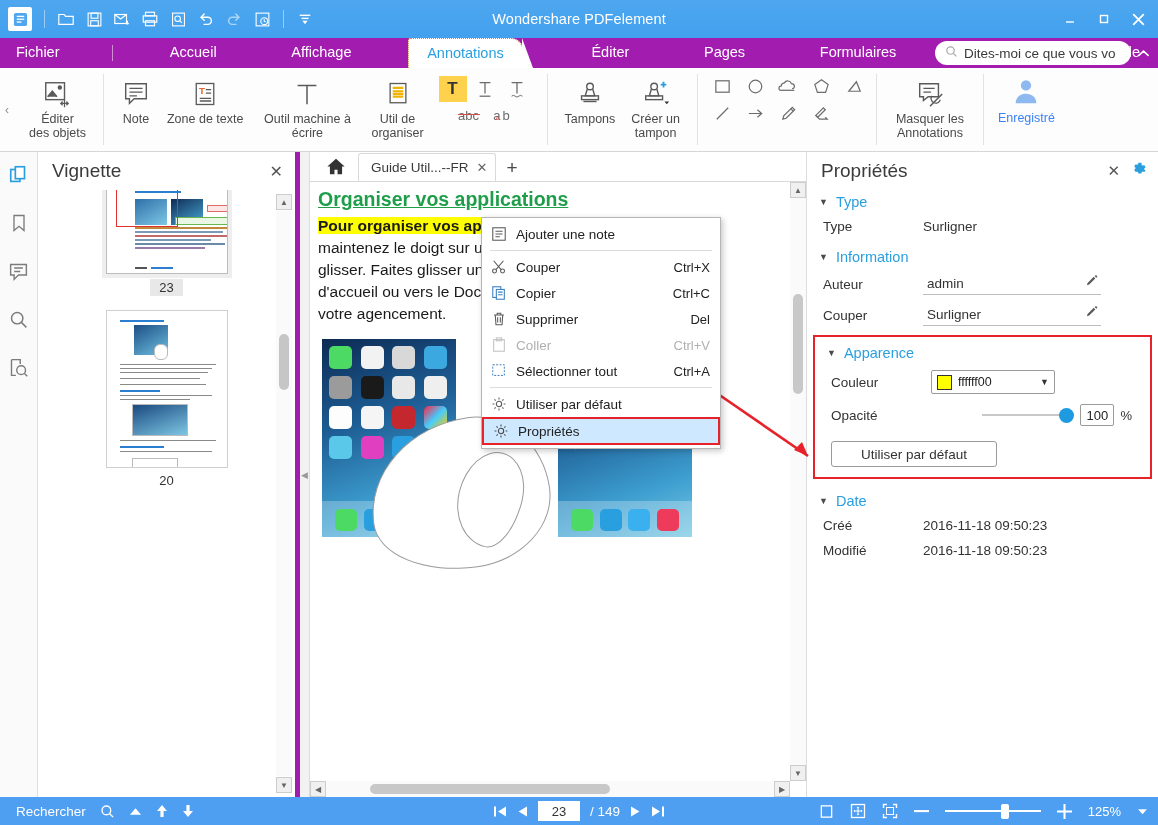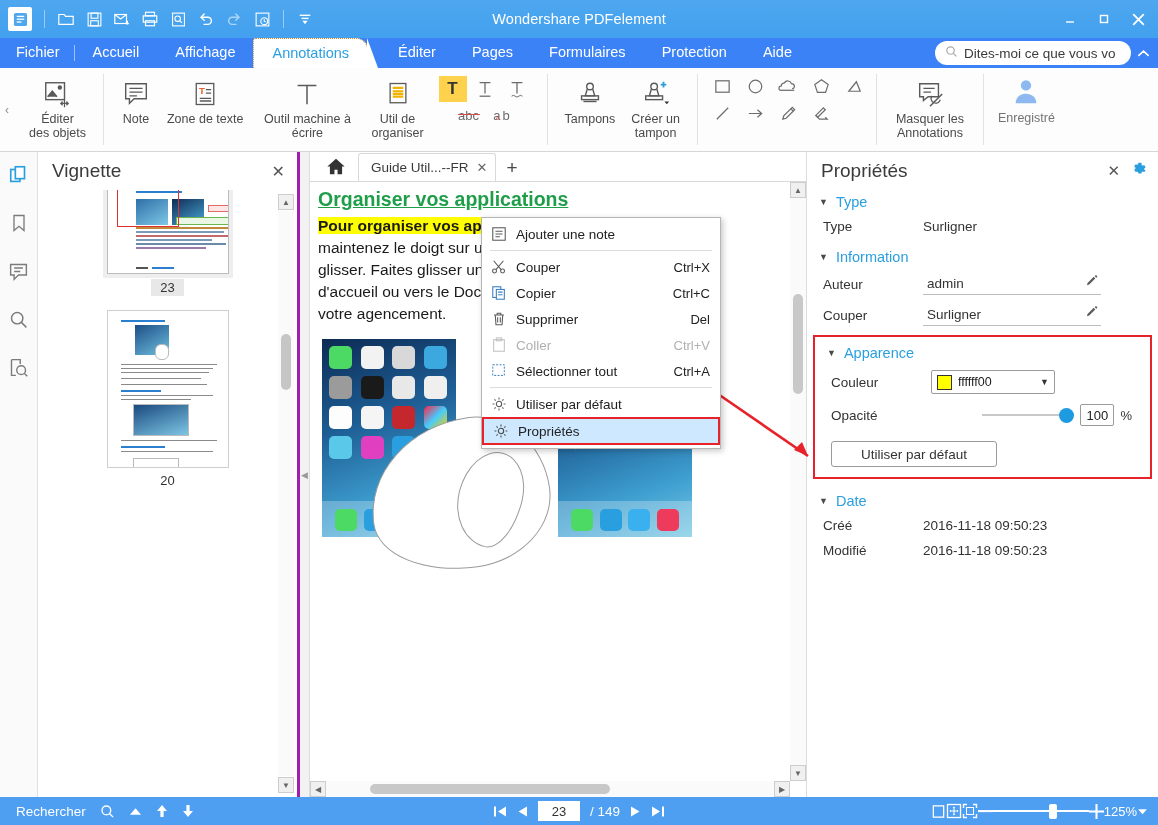--- a/index.html
+++ b/index.html
@@ -47,23 +47,24 @@
   }
   .wc {
     width: 32px; height: 30px; display: flex; align-items: center; justify-content: center;
     color: #fff; font-size: 15px;
   }
   .wc.close { font-size: 20px; font-weight: 300; }
 
   
   .ribbon-tabs {
     height: 30px; flex: 0 0 30px;
-    background: #3b82f6;
+    background: #a21caf;
     display: flex; align-items: flex-end;
     position: relative;
+    justify-content: space-between;
   }
   .rt {
     color: #ffffff; font-size: 14.5px;
     padding: 3px 18px 5px 18px;
     height: 30px; display: flex; align-items: center;
     position: relative; white-space: nowrap;
   }
   .rt.first { padding-left: 16px; padding-right: 14px; }
   .rt-div { width:1px; height:16px; background: rgba(255,255,255,.5); align-self:center; }
   .rt.active {
@@ -122,39 +123,39 @@
   .mk {
     width: 28px; height: 26px; display: flex; align-items: center; justify-content: center;
     font-size: 17px; color: #555;
   }
   .mk.hl { background: #ffd24d; }
   .shape-grid { display: flex; flex-direction: column; padding: 6px 6px 0 10px; gap: 3px; }
   .shape-row { display: flex; gap: 7px; }
   .sh { width: 26px; height: 24px; display:flex; align-items:center; justify-content:center; color:#6d6d6d; }
   .saved {
     display:flex; flex-direction:column; align-items:center; justify-content:flex-start;
-    padding: 8px 12px 0 12px; color:#737373; font-size: 12.5px;
+    padding: 8px 12px 0 12px; color:#3b82f6; font-size: 12.5px;
   }
 
   
   .main { flex: 1 1 auto; display: flex; min-height: 0; }
 
   
   .rail {
     width: 38px; flex: 0 0 38px; background: #fafafa;
     border-right: 1px solid #e0e0e0;
     display: flex; flex-direction: column; align-items: center; padding-top: 10px; gap: 22px;
   }
   .rail-ic { width: 26px; height: 26px; display:flex; align-items:center; justify-content:center; color:#7b7b7b; }
   .rail-ic.active { color: #2a9fe0; }
 
   
   .thumbs {
     width: 262px; flex: 0 0 262px; background: #ffffff;
-    border-right: 3px solid #a21caf; display: flex; flex-direction: column;
+    border-right: 5px solid #a21caf; display: flex; flex-direction: column;
     position: relative;
   }
   .thumbs-head {
     height: 38px; display: flex; align-items: center; justify-content: space-between;
     padding: 0 12px 0 14px;
   }
   .thumbs-title { font-size: 19px; color: #3b3b3b; }
   .thumbs-close { color: #555; font-size: 16px; }
   .thumbs-body { flex: 1 1 auto; position: relative; overflow: hidden; padding-top: 2px; }
   .thumb-item { display: flex; flex-direction: column; align-items: center; margin-bottom: 14px; }
@@ -363,21 +364,21 @@
   .sb-left { display: flex; align-items: center; gap: 14px; padding-left: 16px; }
   .sb-find { font-size: 13.5px; color: #ffffff; }
   .sb-ic { display: flex; align-items: center; justify-content: center; color: #ffffff; }
   .sb-center { position: absolute; left: 0; right: 0; display: flex; align-items: center; justify-content: center; gap: 10px; pointer-events: none; }
   .sb-center > * { pointer-events: auto; }
   .pagebox {
     width: 42px; height: 20px; background: #ffffff; color: #333;
     display: flex; align-items: center; justify-content: center; font-size: 13px;
   }
   .pagetotal { font-size: 13.5px; }
-  .sb-right { position: absolute; right: 10px; display: flex; align-items: center; gap: 0; }
+  .sb-right { position: absolute; right: 10px; display: flex; align-items: center; gap: 16px; }
   .zoom-slider { width: 96px; height: 14px; position: relative; display:flex; align-items:center; }
   .zoom-slider .ztrack { width: 100%; height: 2px; background: #ffffff; }
   .zoom-slider .zknob { position:absolute; left: 56px; width: 8px; height: 15px; background: #ffffff; border-radius: 2px; }
   .zoom-val { font-size: 13px; }
 </style>
 </head>
 <body>
 
 <div id="app">
 

